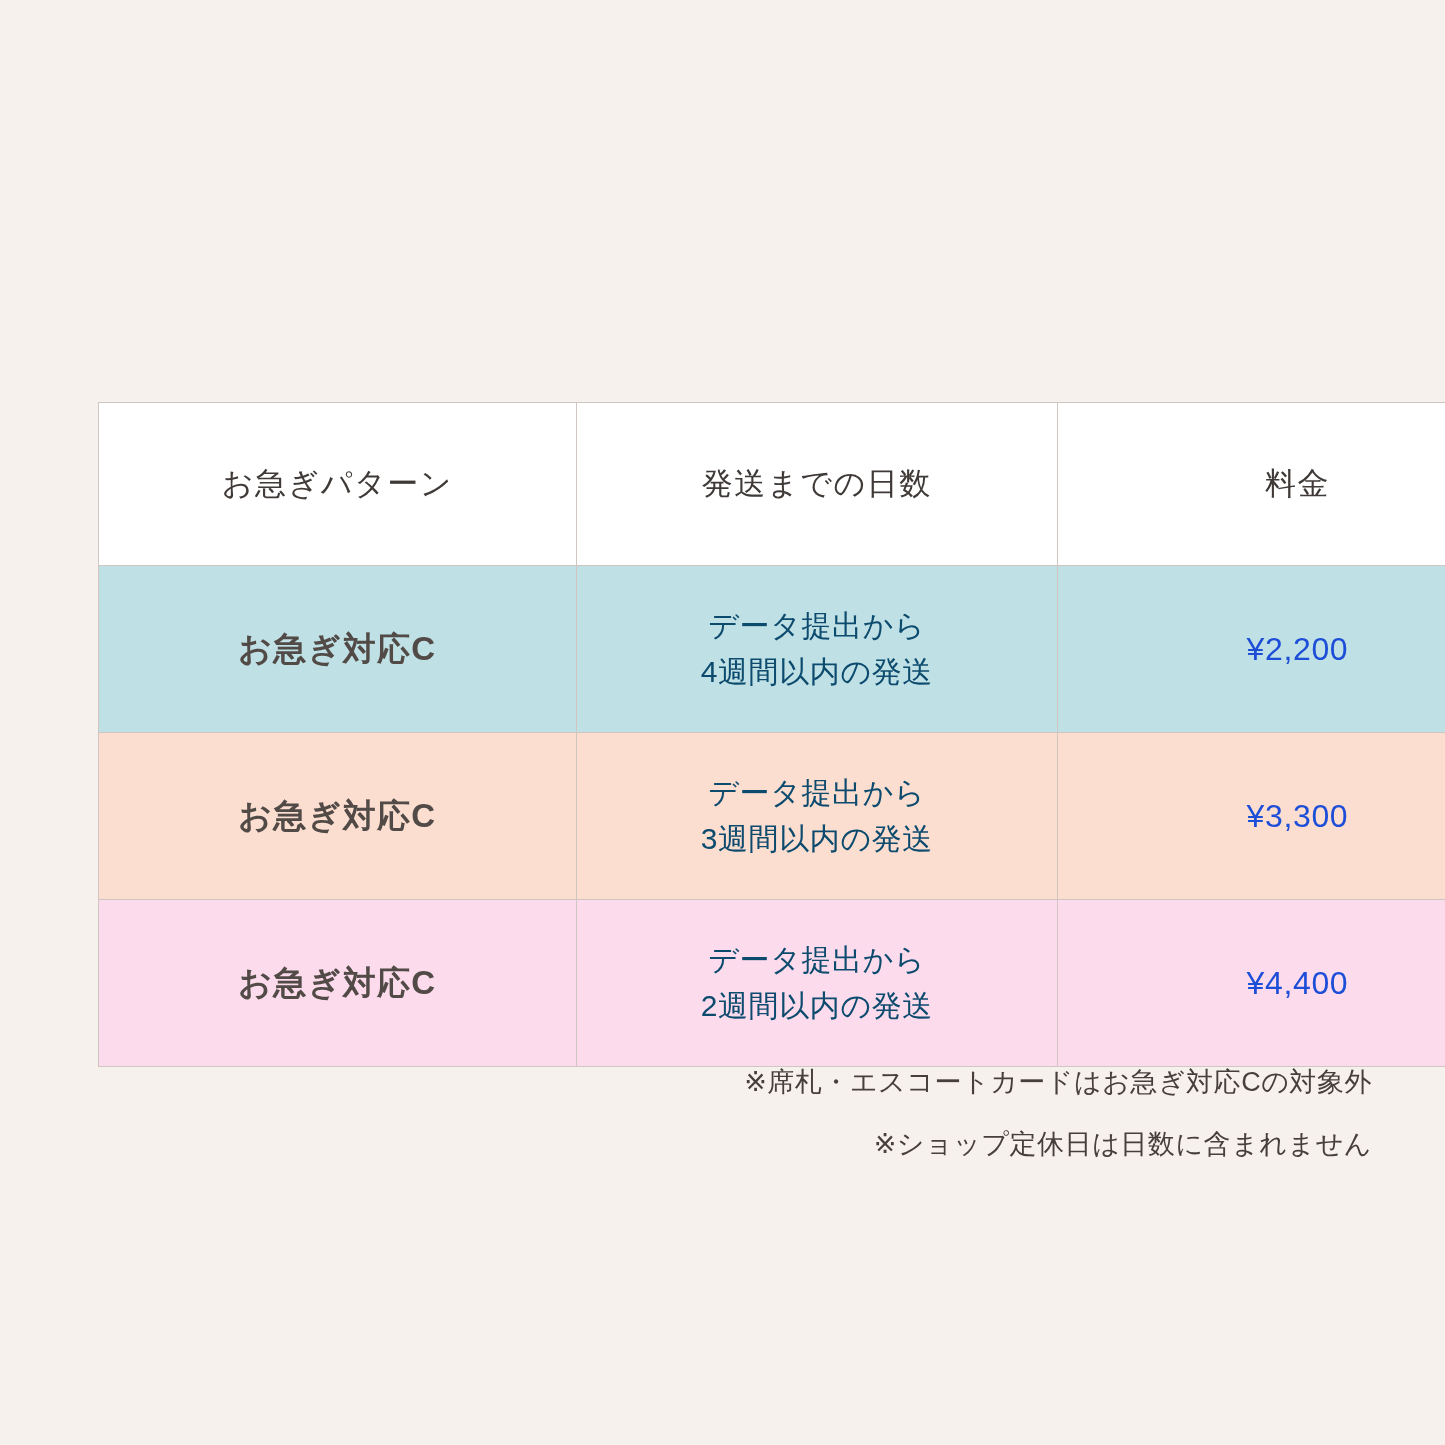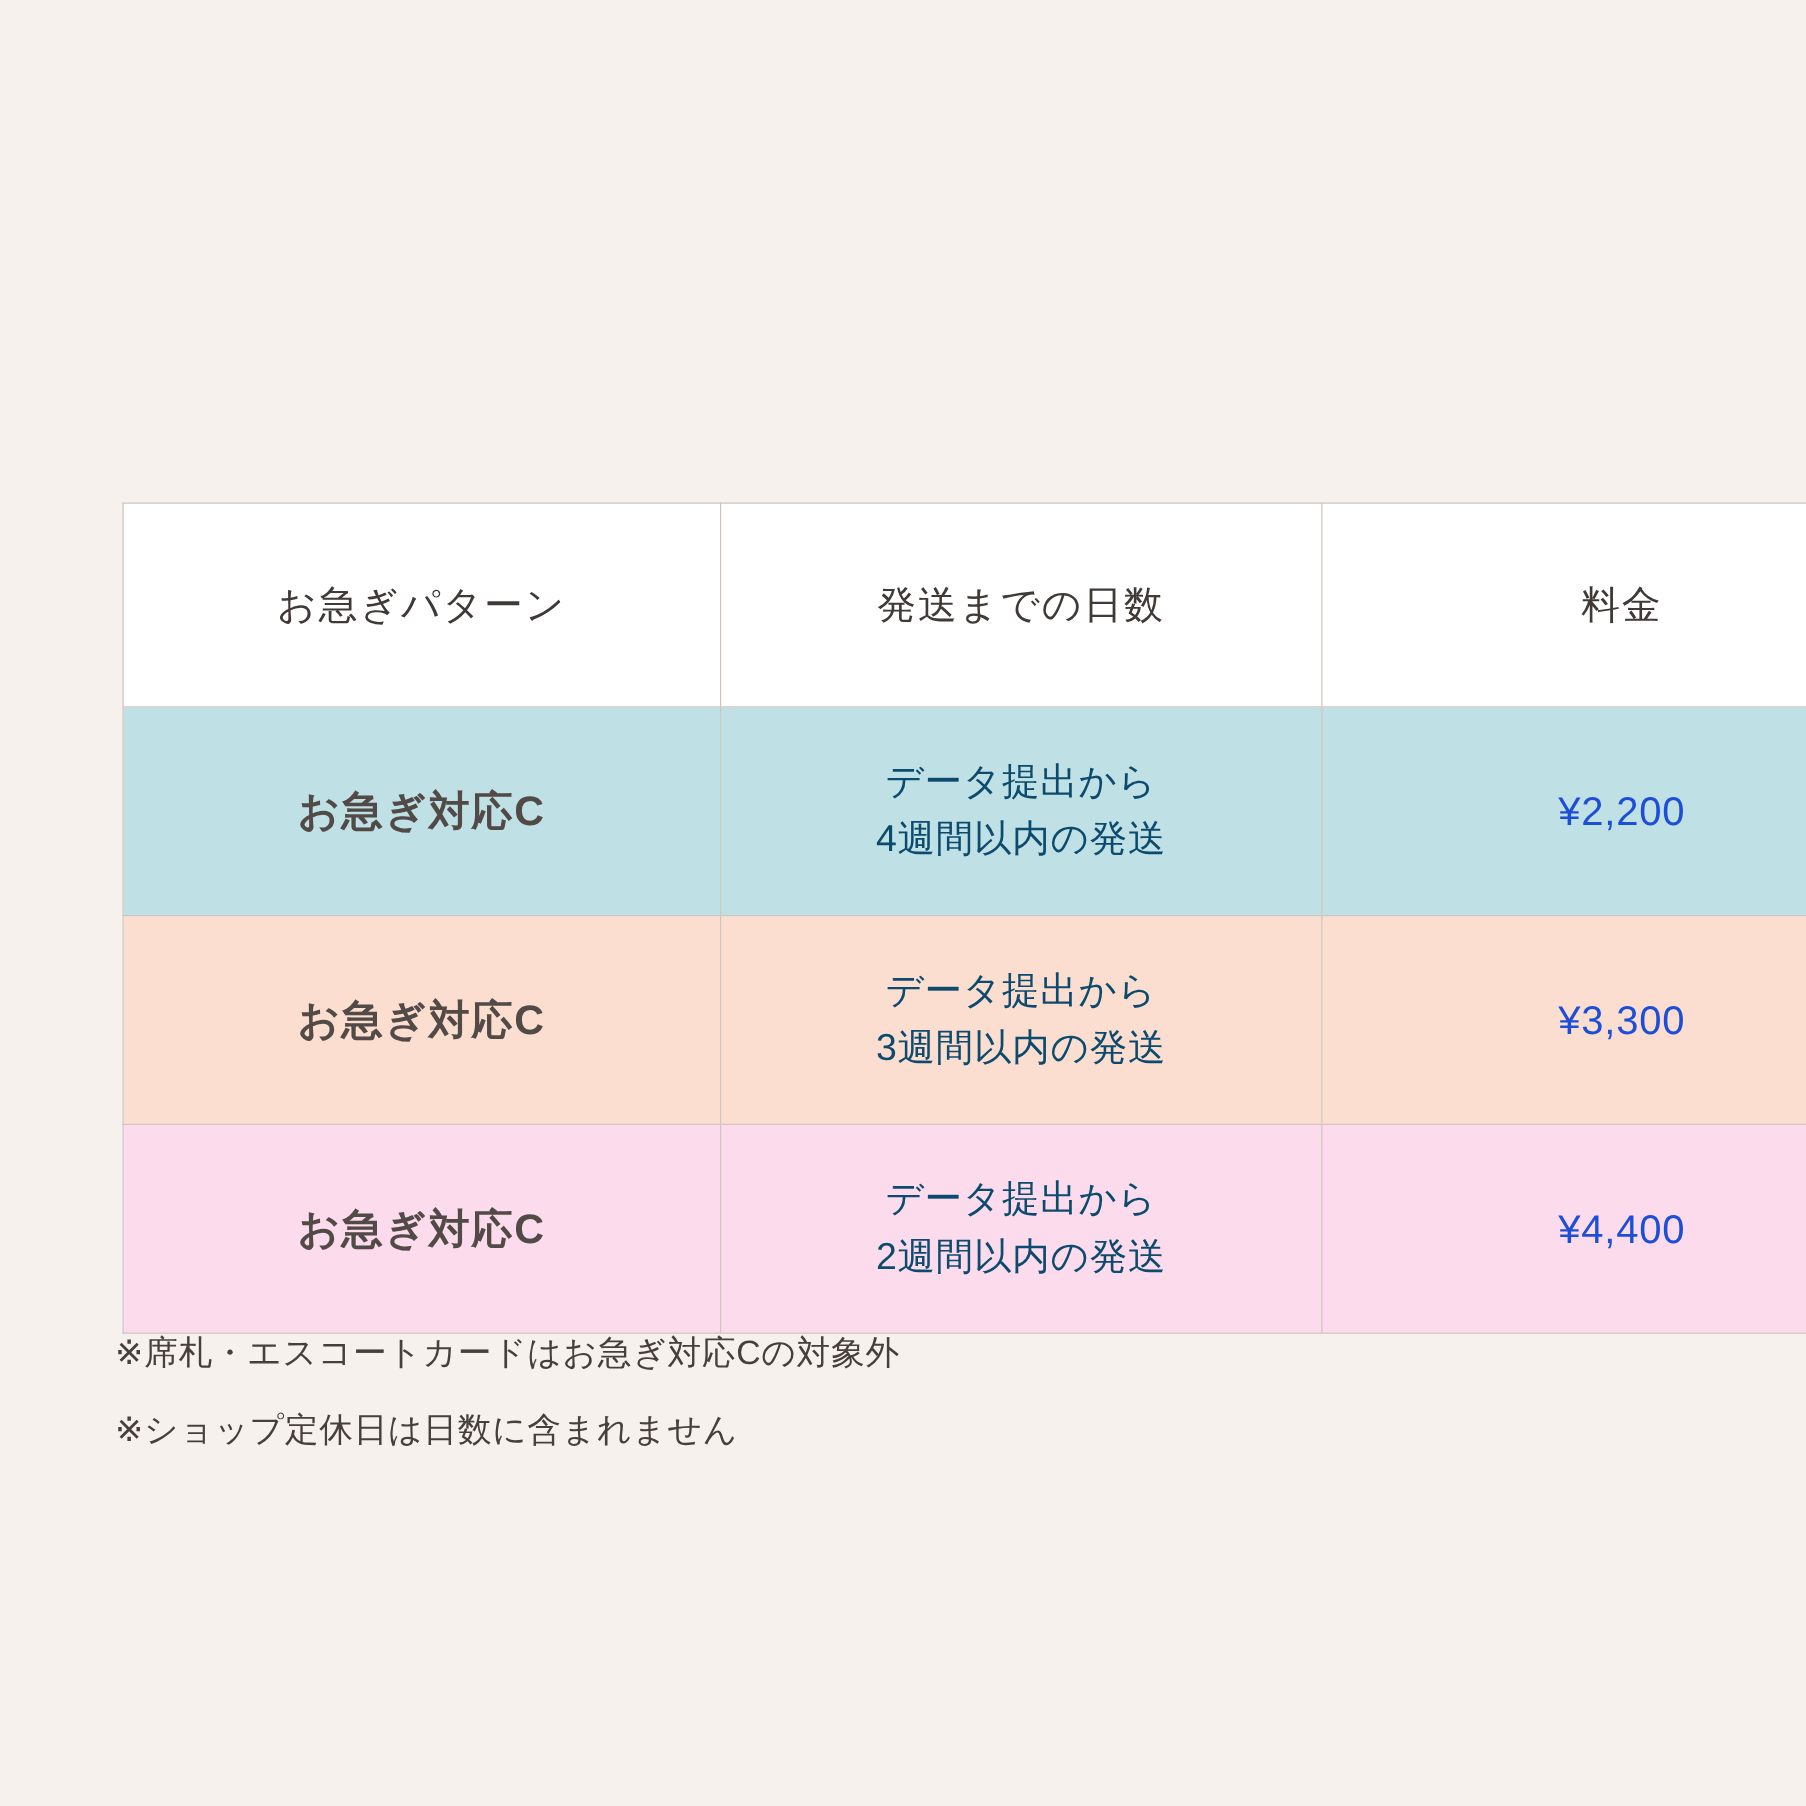--- a/index.html
+++ b/index.html
@@ -86,20 +86,21 @@
     top: 1068px;
     left: 92px;
     width: 1280px;
   }
   .notes .note {
     font-size: 27px;
     line-height: 1.1;
     letter-spacing: 0.02em;
     color: #463f3b;
     margin-bottom: 32px;
+    text-align: right;
   }
 </style>
 </head>
 <body>
 
 <div class="page">
 
 
   <div class="table-wrap">
     <table class="compare">

